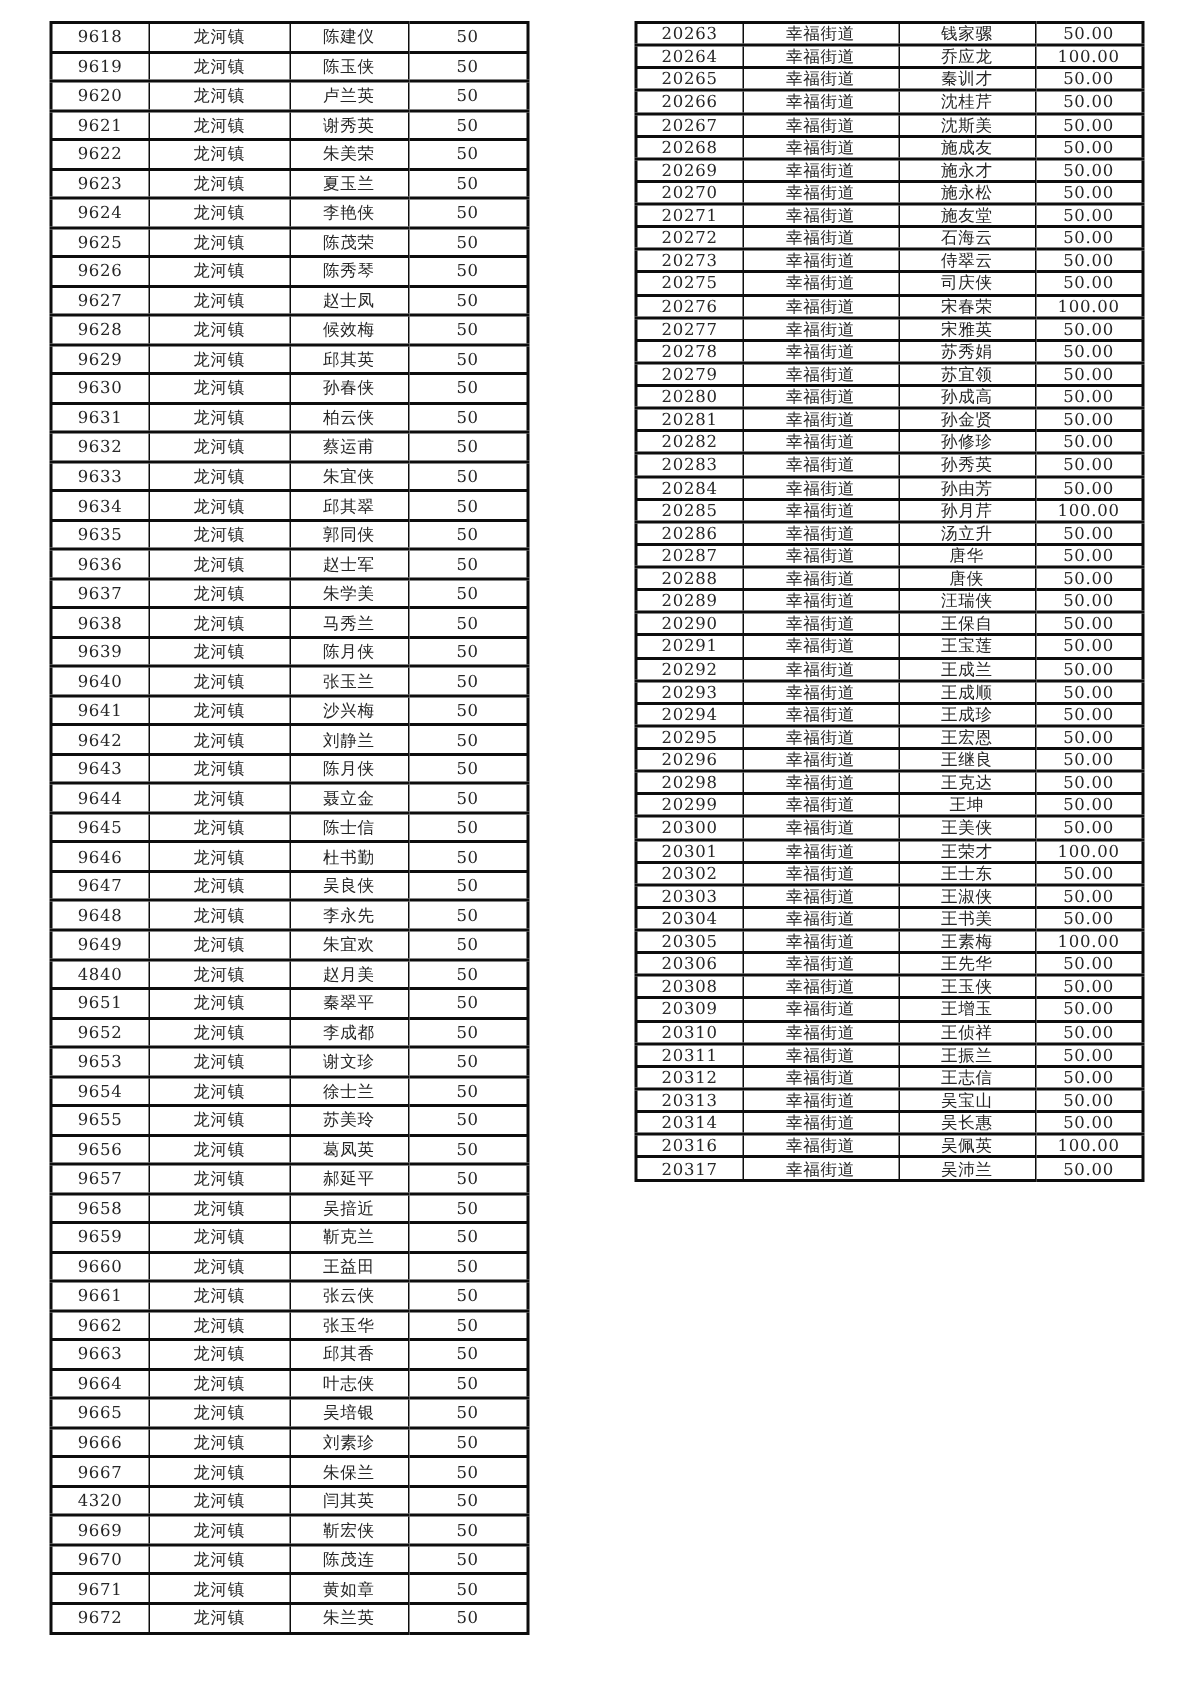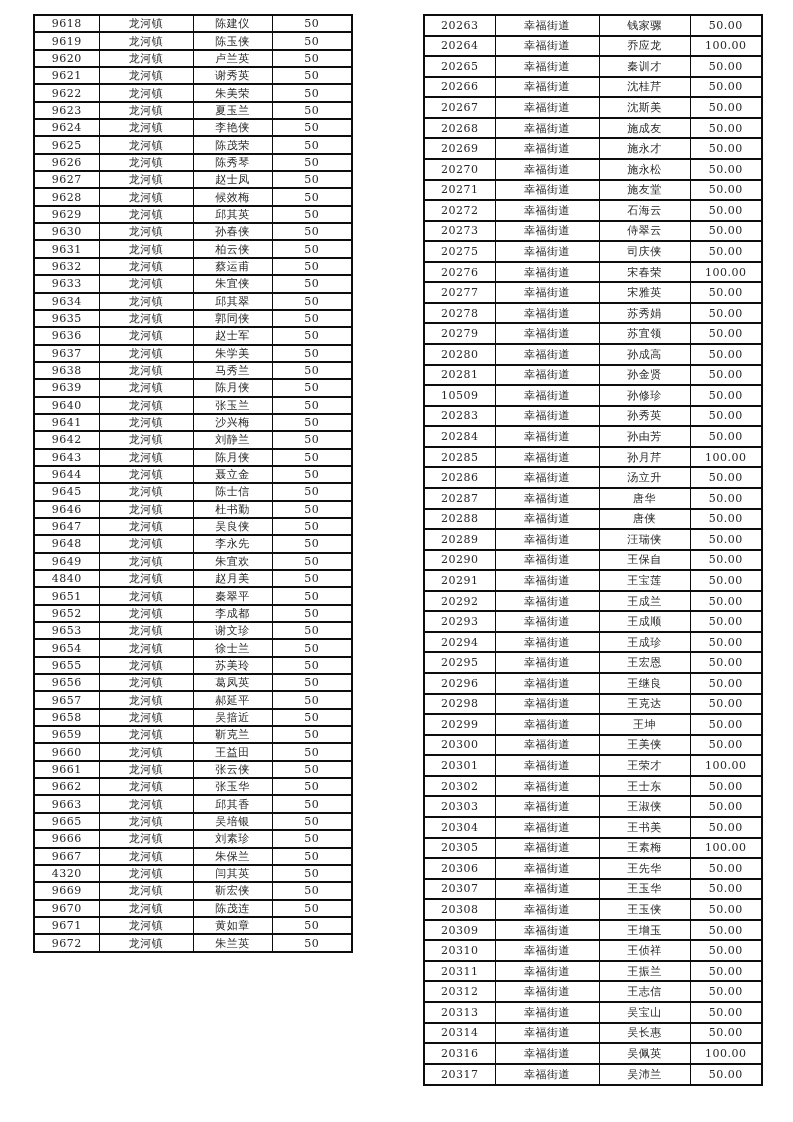--- a/index.html
+++ b/index.html
@@ -31,26 +31,26 @@
     font-size: 11px;
     line-height: 1;
     padding: 0;
     white-space: nowrap;
     overflow: hidden;
     letter-spacing: 0.5px;
   }
   #table-left {
     left: 33px;
     width: 318px;
-    height: 939px;
+    height: 1076px;
   }
   #table-right {
     left: 423px;
     width: 338px;
-    height: 1072px;
+    height: 774px;
   }
   #table-left col.c1 { width: 65px; }
   #table-left col.c2 { width: 94px; }
   #table-left col.c3 { width: 79px; }
   #table-left col.c4 { width: 80px; }
   #table-right col.c1 { width: 71px; }
   #table-right col.c2 { width: 104px; }
   #table-right col.c3 { width: 91px; }
   #table-right col.c4 { width: 72px; }
 </style>
@@ -335,20 +335,26 @@
         <td>张玉华</td>
         <td>50</td>
       </tr>
       <tr>
         <td>9663</td>
         <td>龙河镇</td>
         <td>邱其香</td>
         <td>50</td>
       </tr>
       <tr>
+        <td>9664</td>
+        <td>龙河镇</td>
+        <td>叶志侠</td>
+        <td>50</td>
+      </tr>
+      <tr>
         <td>9665</td>
         <td>龙河镇</td>
         <td>吴培银</td>
         <td>50</td>
       </tr>
       <tr>
         <td>9666</td>
         <td>龙河镇</td>
         <td>刘素珍</td>
         <td>50</td>
@@ -502,21 +508,21 @@
         <td>孙成高</td>
         <td>50.00</td>
       </tr>
       <tr>
         <td>20281</td>
         <td>幸福街道</td>
         <td>孙金贤</td>
         <td>50.00</td>
       </tr>
       <tr>
-        <td>10509</td>
+        <td>20282</td>
         <td>幸福街道</td>
         <td>孙修珍</td>
         <td>50.00</td>
       </tr>
       <tr>
         <td>20283</td>
         <td>幸福街道</td>
         <td>孙秀英</td>
         <td>50.00</td>
       </tr>
@@ -643,26 +649,20 @@
       <tr>
         <td>20305</td>
         <td>幸福街道</td>
         <td>王素梅</td>
         <td>100.00</td>
       </tr>
       <tr>
         <td>20306</td>
         <td>幸福街道</td>
         <td>王先华</td>
-        <td>50.00</td>
-      </tr>
-      <tr>
-        <td>20307</td>
-        <td>幸福街道</td>
-        <td>王玉华</td>
         <td>50.00</td>
       </tr>
       <tr>
         <td>20308</td>
         <td>幸福街道</td>
         <td>王玉侠</td>
         <td>50.00</td>
       </tr>
       <tr>
         <td>20309</td>

